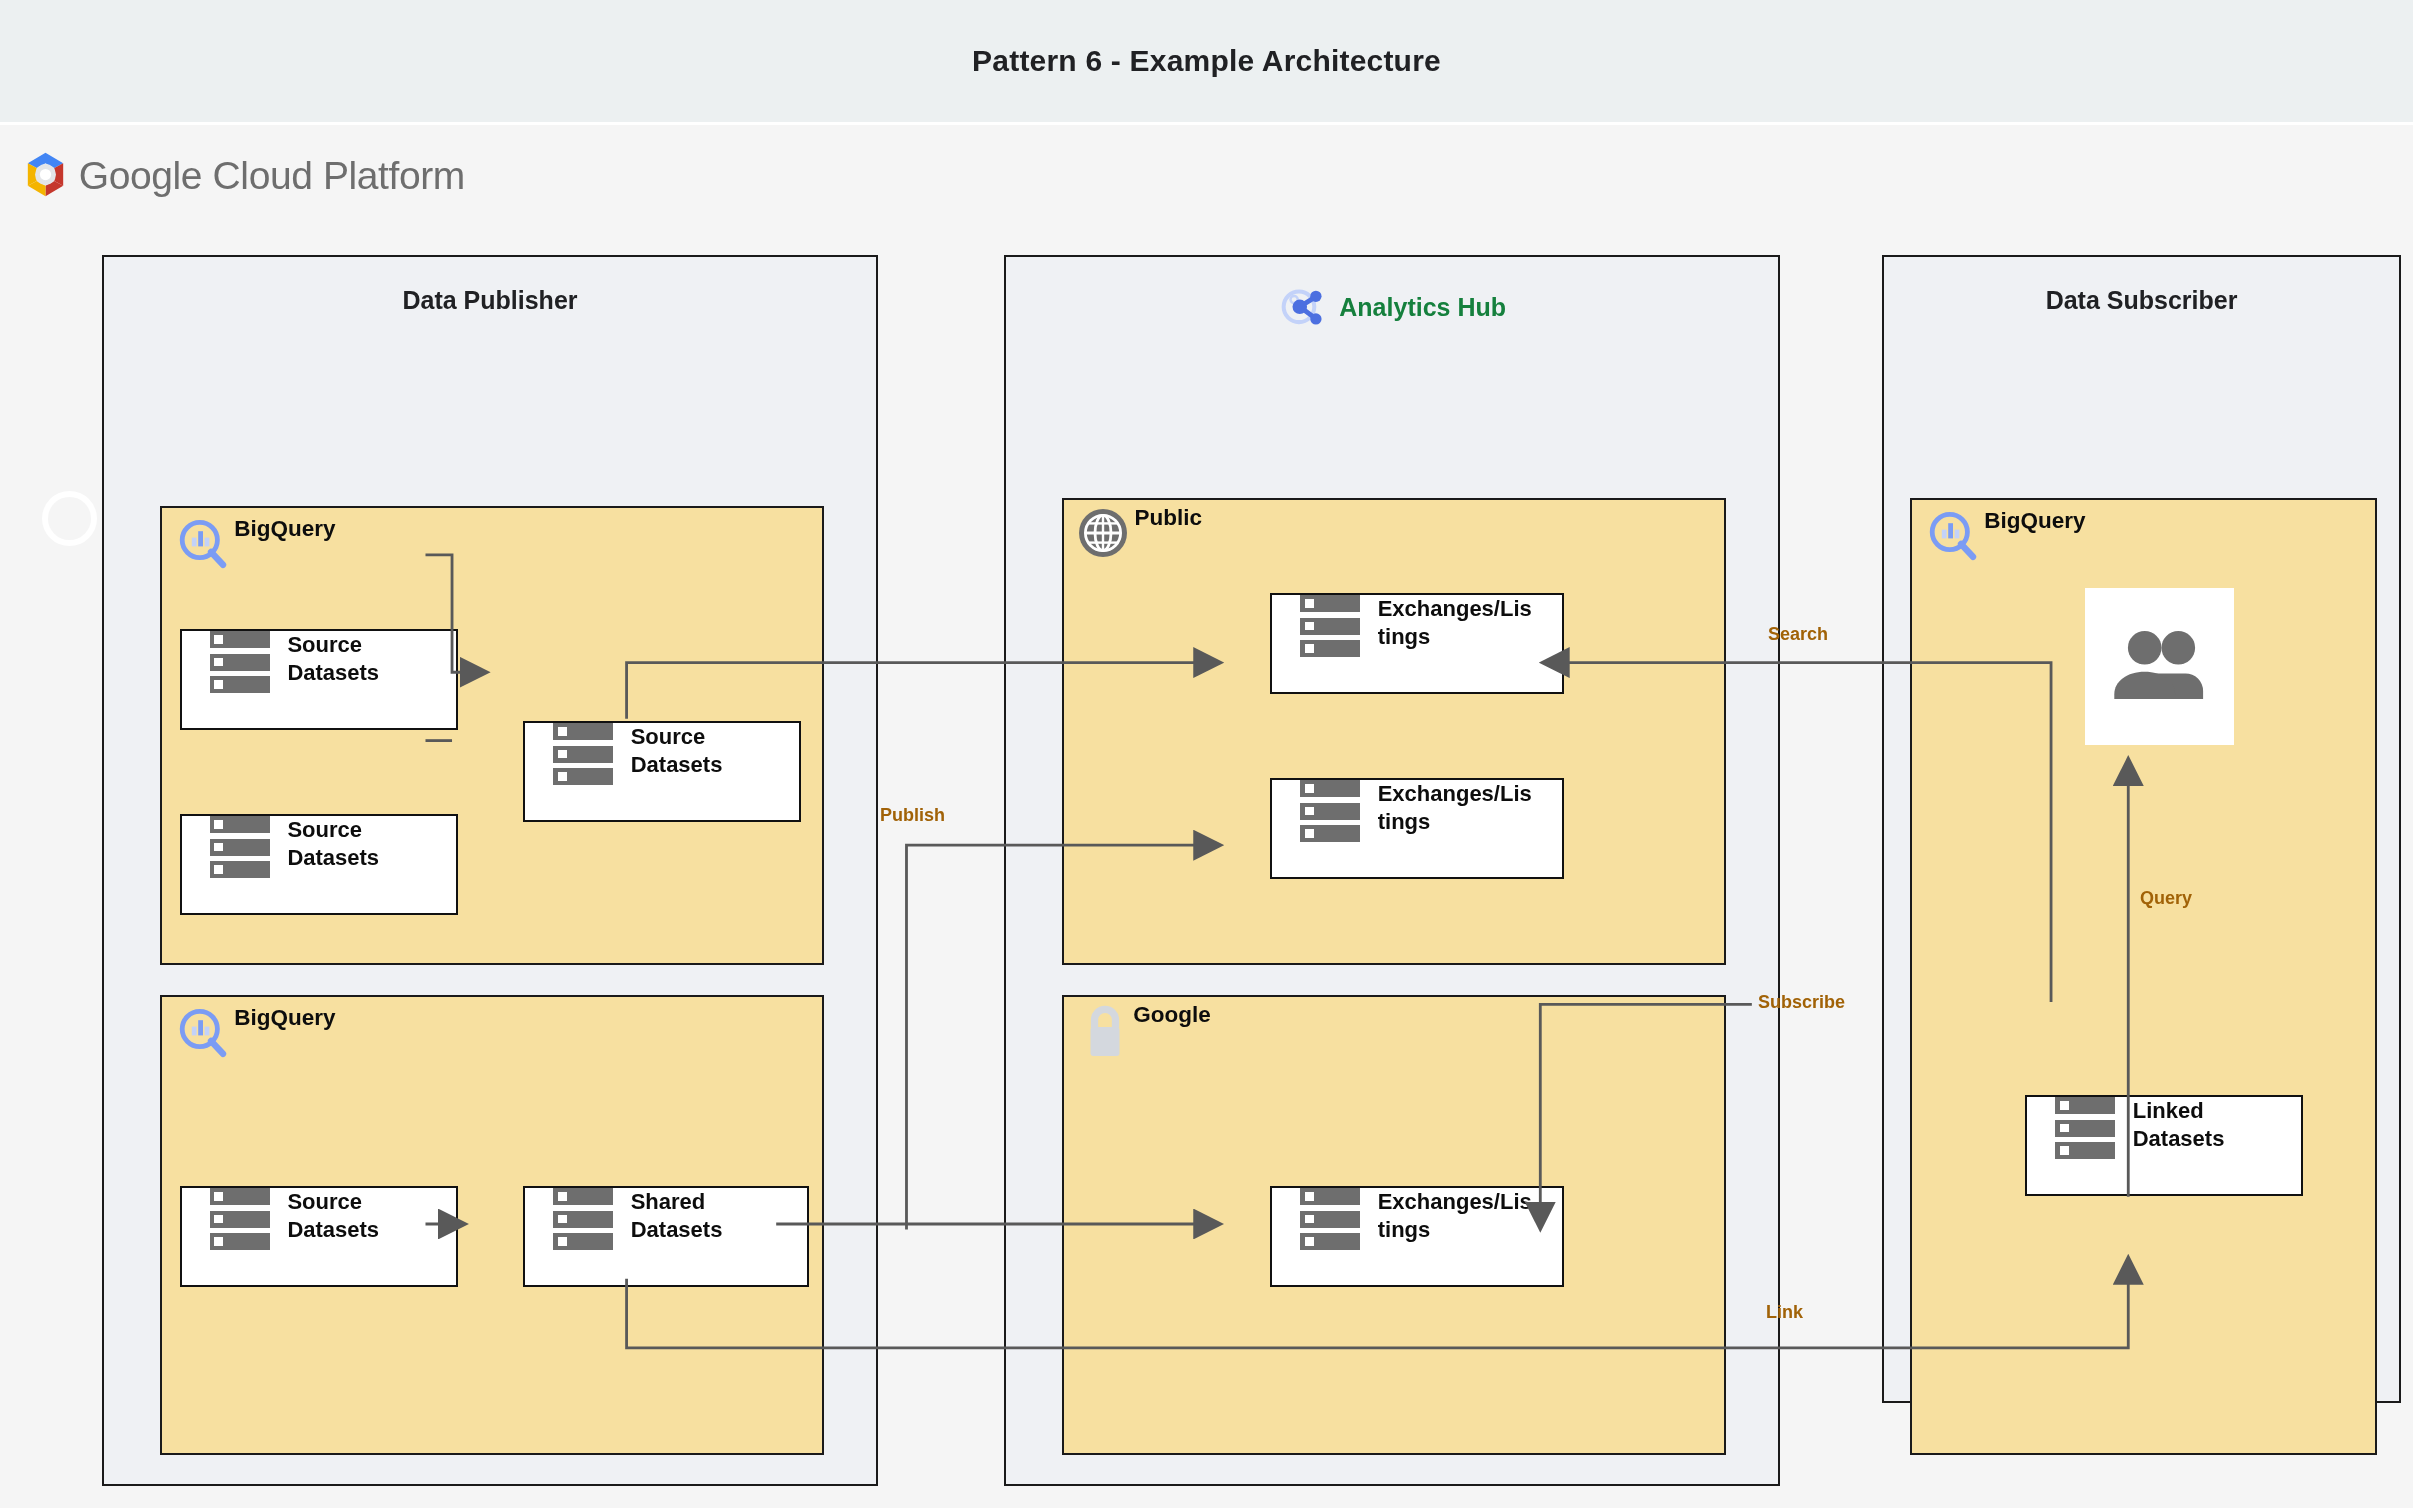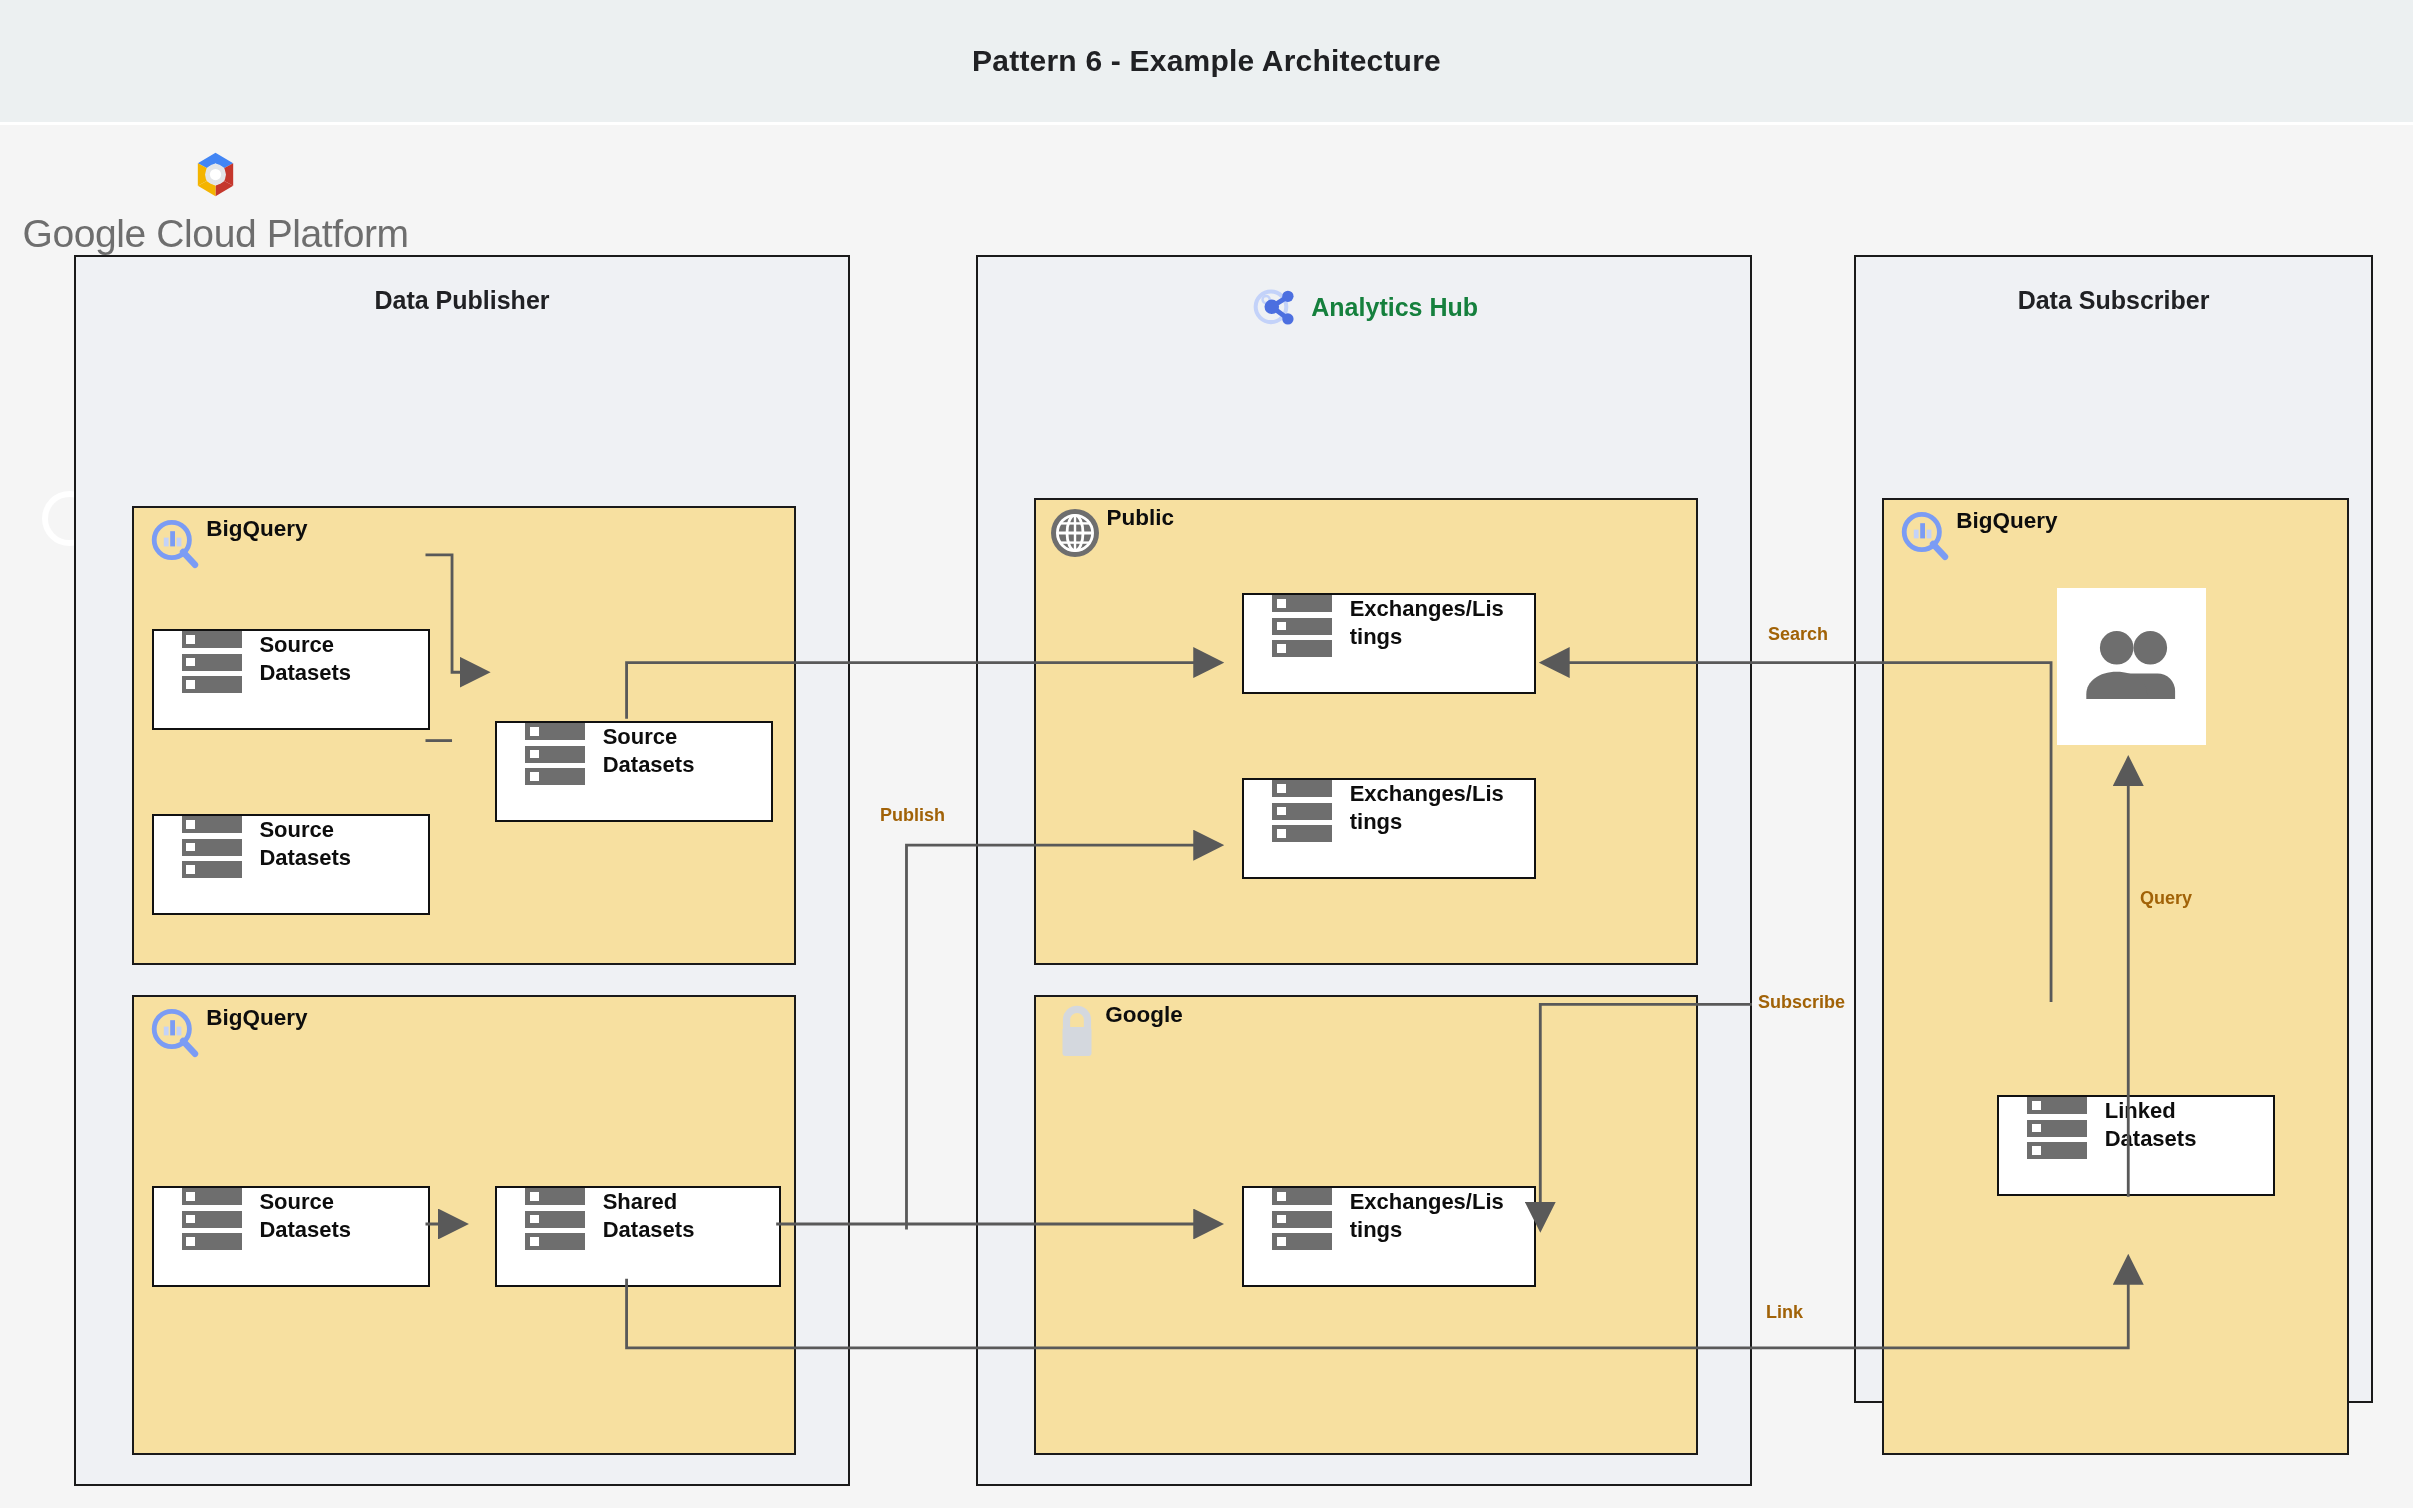--- a/index.html
+++ b/index.html
@@ -21,27 +21,27 @@
     font-size:30px; font-weight:bold; color:#202124; letter-spacing:0.2px;
   }
 
   
   #canvas{
     position:absolute; left:0; top:125px; width:2413px; height:1384px;
     background:#F5F5F5;
   }
 
   
-  #gcp-logo{ position:absolute; left:22.5px; top:26px; display:flex; align-items:center; gap:11.3px;flex-direction:column;}
+  #gcp-logo{ position:absolute; left:22.5px; top:26px; display:flex; align-items:center; gap:11.3px;}
   #gcp-wordmark{ font-size:39px; color:#6E6E6E; letter-spacing:-0.4px; white-space:nowrap;}
   #gcp-wordmark b{font-weight:400;}
 
   
   .zone{
-    position:absolute; background:#EFF1F4; border:2.4px solid #1a1a1a;
+    position:absolute; background:#EFF1F4; border:2.4px solid #1a1a1a;margin-left:28px;
   }
   .zone-title{
     position:absolute; top:29px; width:100%; text-align:center;
     font-size:25px; font-weight:bold; color:#202124;
   }
   .zone-title-with-icon{
     position:absolute; top:24px; width:100%;
     display:flex; align-items:center; justify-content:center; gap:11.3px;
   }
 

